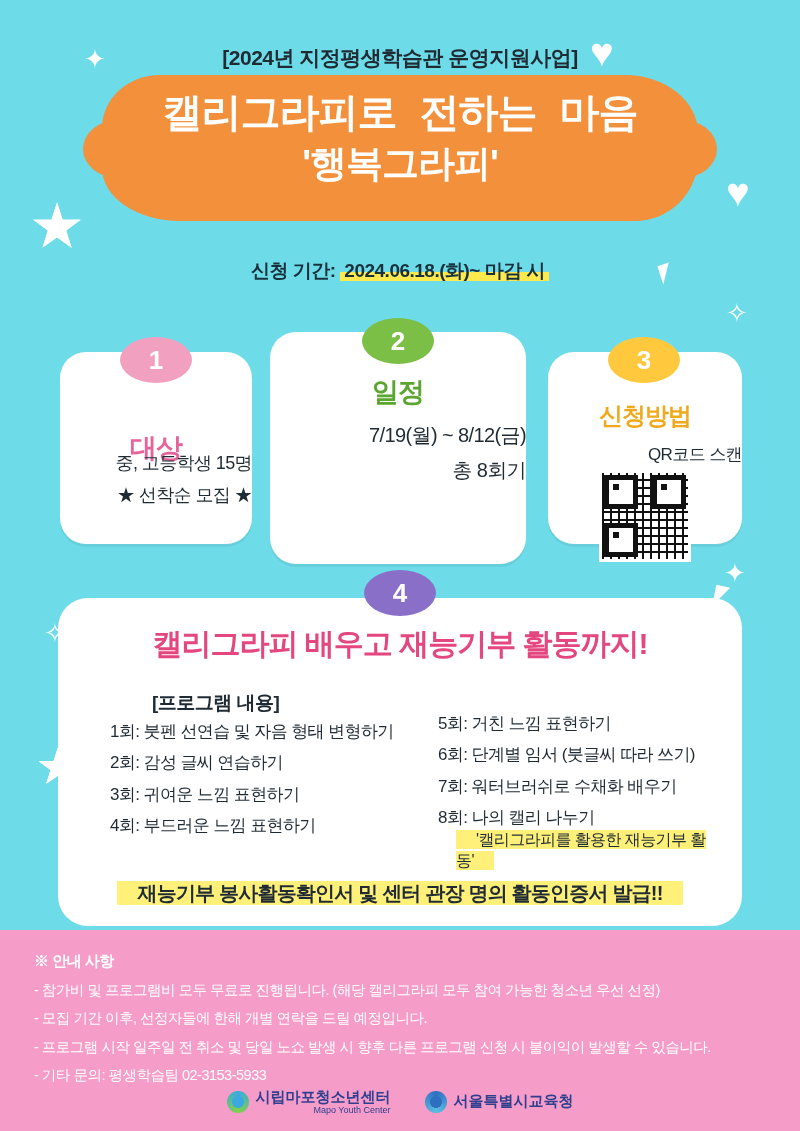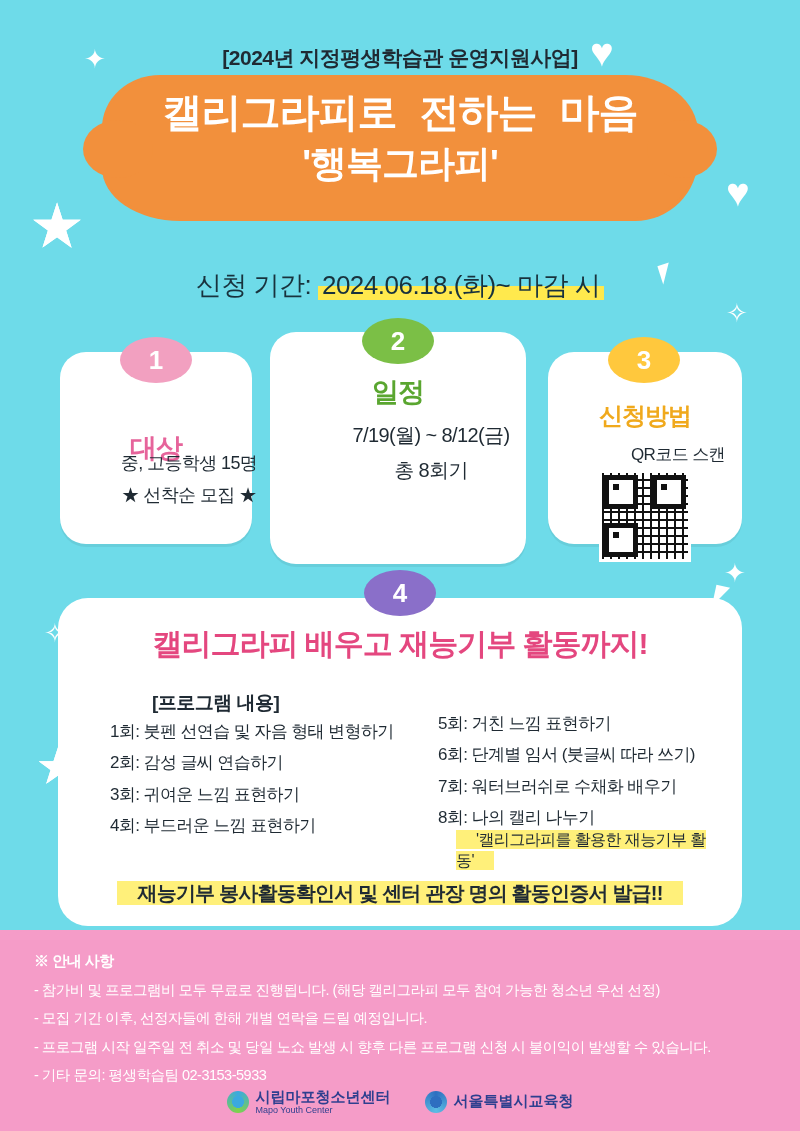--- a/index.html
+++ b/index.html
@@ -71,26 +71,26 @@
     color: #ffffff;
     font-weight: bold;
     line-height: 1.22;
     z-index: 3;
   }
   .title-line1 { font-size: 40px; letter-spacing: -1px; font-family: Liberation Mono, monospace; }
   .title-line2 { font-size: 37px; letter-spacing: -1px; }
 
   .apply-period {
     position: absolute;
-    top: 268px;
+    top: 258px;
     left: 0;
     width: 800px;
     text-align: center;
-    font-size: 26px;
-    font-weight: normal;
+    font-size: 19px;
+    font-weight: bold;
     color: #18323d;
     letter-spacing: -0.5px;
   }
   .apply-period .hl {
     background: linear-gradient(transparent 55%, #ffe94d 55%);
     padding: 0 4px;
   }
 
   
   .card {
@@ -127,26 +127,25 @@
     font-weight: bold;
     letter-spacing: -1px;
   }
   .head-1 { top: 50px; color: #e6649b; margin-top: 28px; }
   .head-2 { top: 42px; color: #5aa630; }
   .head-3 { top: 48px; color: #f0a91c; font-size: 24px; }
 
   .card-body {
     position: absolute;
     width: 100%;
-    text-align: center;
+    text-align: right;
     font-size: 18px;
     color: #1f2a33;
     line-height: 1.75;
     letter-spacing: -0.6px;
-    padding-left: 33px;
   }
   .body-1 { top: 96px; }
   .body-2 { top: 86px; font-size: 20px; }
   .body-3 { top: 88px; font-size: 17px; }
 
   .qr {
     position: absolute;
     left: 50%;
     transform: translateX(-50%);
     top: 118px;
@@ -275,21 +274,21 @@
     width: 22px; height: 22px;
     background: radial-gradient(circle at 50% 50%, #3ba9e0 38%, transparent 39%),
                 conic-gradient(from 0deg, #3ba9e0, #7fd24a, #3ba9e0);
     border-radius: 50%;
   }
   .logo-mark.b {
     background: radial-gradient(circle at 50% 50%, #2e6fc0 38%, transparent 39%),
                 conic-gradient(from 0deg, #2e6fc0, #5bbde4, #2e6fc0);
   }
   .logo-text-main { font-size: 15px; }
-  .logo-text-sub { font-size: 9px; font-weight: normal; color: #2e3f8f; }
+  .logo-text-sub { font-size: 9px; font-weight: normal; color: #2e3f8f; text-align: right; }
   .logo-col { display: flex; flex-direction: column; line-height: 1.15; }
 </style>
 </head>
 <body>
 
 <div class="poster">
 
   <div class="deco star" style="left:30px; top:198px;">★</div>
   <div class="deco star" style="left:36px; top:744px; font-size:44px;">★</div>
   <div class="deco star" style="left:700px; top:952px; font-size:46px; color:#ffffff;">★</div>

